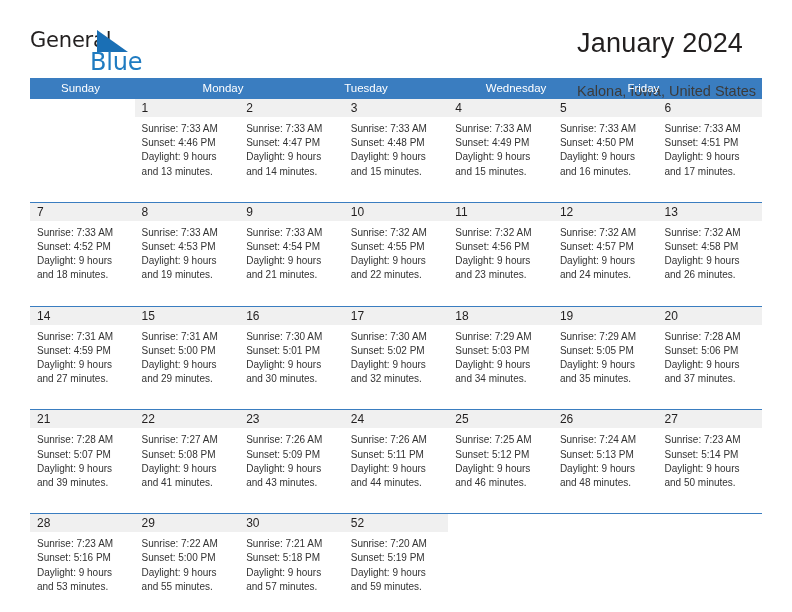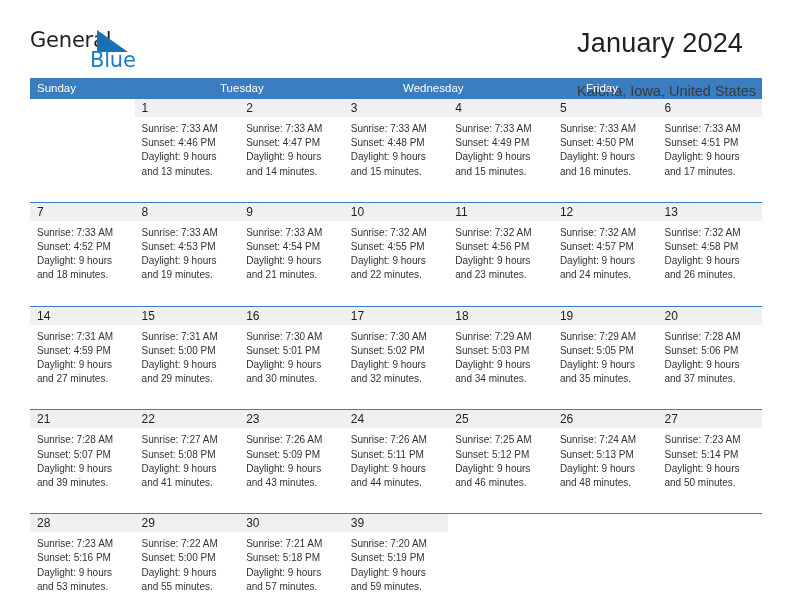--- a/index.html
+++ b/index.html
@@ -37,21 +37,21 @@
     top: 2px;
     font-size: 21px;
     letter-spacing: -0.2px;
     color: #221f1f;
     font-family: "DejaVu Sans", sans-serif;
   }
   .logo-blue {
     position: absolute;
     left: 60px;
     top: 22px;
-    font-size: 21px;
+    font-size: 24px;
     letter-spacing: -0.2px;
     color: #1f7bc1;
     font-family: "DejaVu Sans", sans-serif;
   }
   .logo-tri {
     position: absolute;
     left: 67px;
     top: 4px;
     width: 32px;
     height: 22px;
@@ -78,20 +78,21 @@
 
   
   .calendar {
     margin: 0 30px;
     width: 732px;
   }
   .weekheader {
     display: flex;
     background: #3a7dc0;
     height: 21px;
+    padding-left: 24px;
   }
   .weekheader .wh-cell {
     flex: 1 1 0;
     color: #ffffff;
     font-size: 11.5px;
     line-height: 21px;
     padding-left: 7px;
     white-space: nowrap;
     overflow: hidden;
   }
@@ -147,20 +148,21 @@
       <div class="title-main">January 2024</div>
       <div class="title-sub">Kalona, Iowa, United States</div>
     </div>
 
   </div>
 
   <div class="calendar">
 
     <div class="weekheader">
       <div class="wh-cell">Sunday</div>
+      <div class="wh-cell">Monday</div>
       <div class="wh-cell">Tuesday</div>
       <div class="wh-cell">Wednesday</div>
       <div class="wh-cell">Friday</div>
     </div>
 
     <div id="weeks-container">
         <div class="week">
           <div class="week-days">
             <div class="daycell empty">
               <div class="daynum"></div>
@@ -451,21 +453,21 @@
             <div class="daycell">
               <div class="daynum">30</div>
               <div class="dayinfo">
                 <div>Sunrise: 7:21 AM</div>
                 <div>Sunset: 5:18 PM</div>
                 <div>Daylight: 9 hours</div>
                 <div>and 57 minutes.</div>
               </div>
             </div>
             <div class="daycell">
-              <div class="daynum">39</div>
+              <div class="daynum">52</div>
               <div class="dayinfo">
                 <div>Sunrise: 7:20 AM</div>
                 <div>Sunset: 5:19 PM</div>
                 <div>Daylight: 9 hours</div>
                 <div>and 59 minutes.</div>
               </div>
             </div>
             <div class="daycell empty">
               <div class="daynum"></div>
               <div class="dayinfo">

